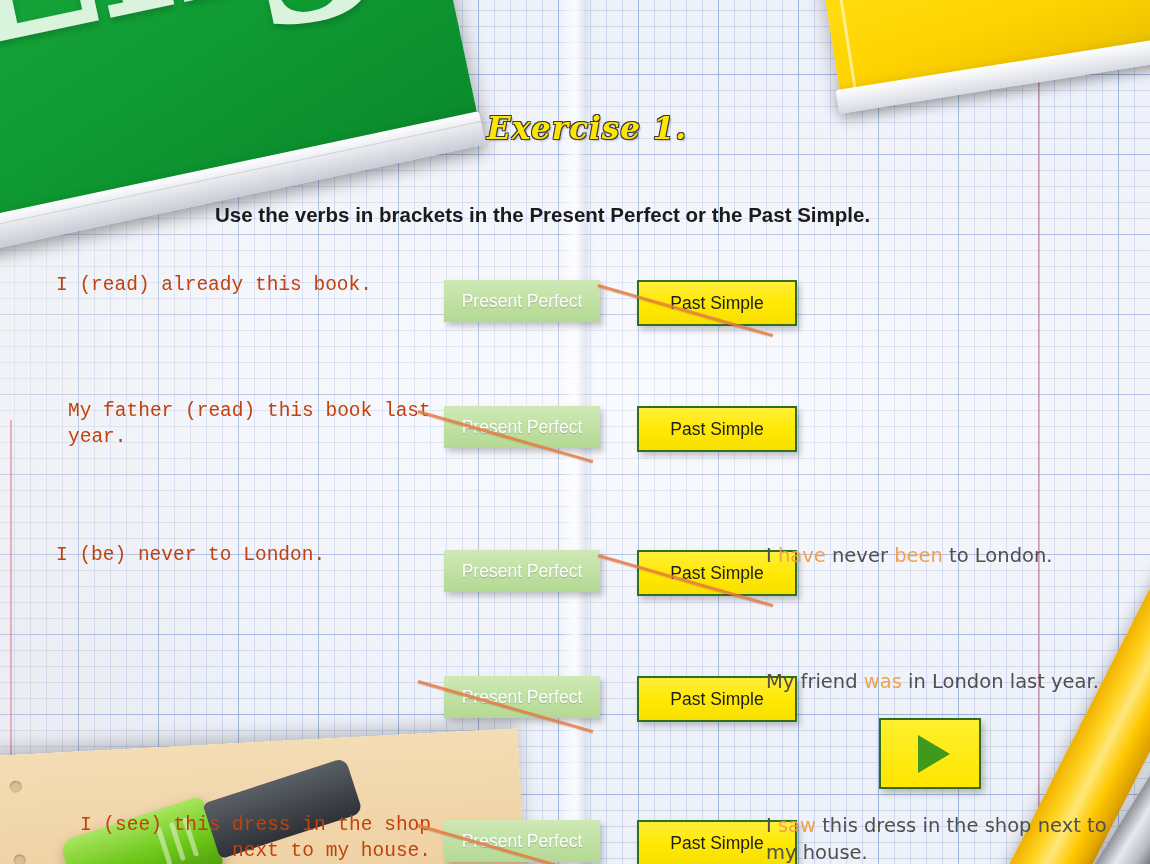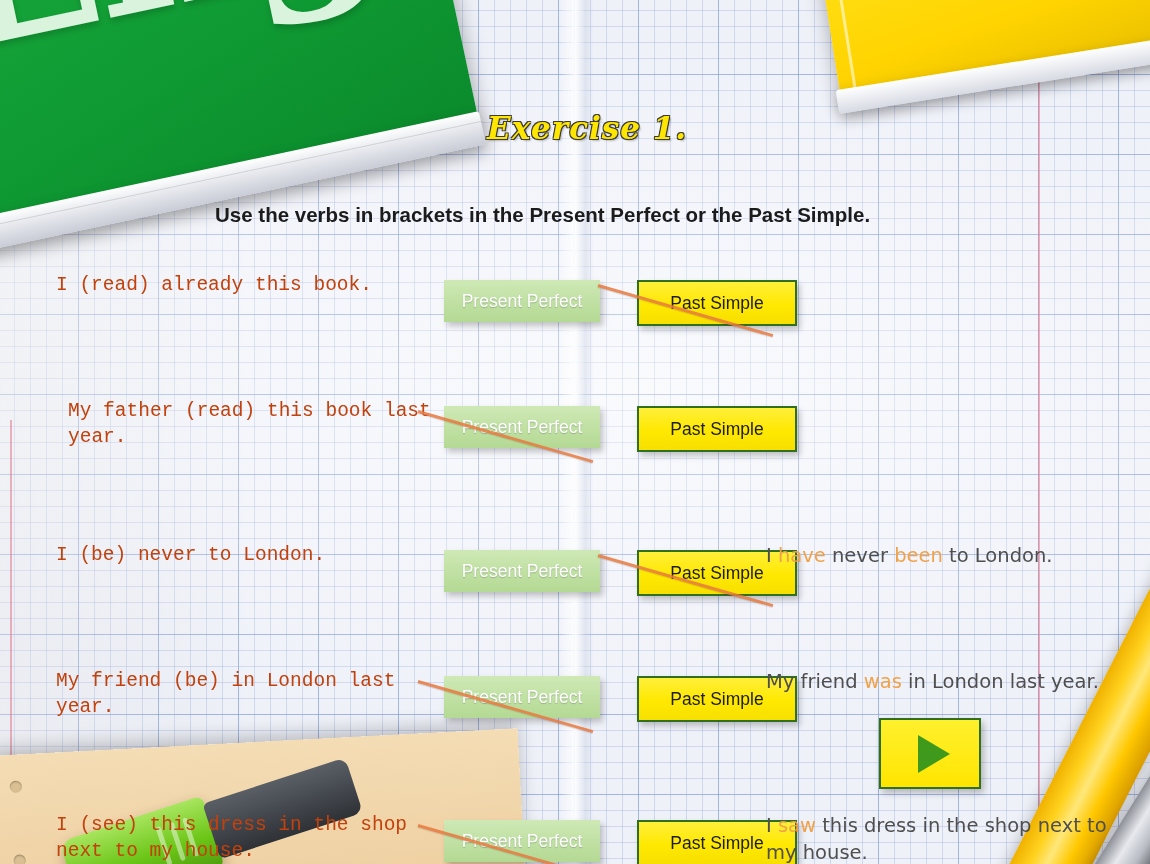--- a/index.html
+++ b/index.html
@@ -289,31 +289,30 @@
         <div class="q" style="top: 144px;">I (be) never to London.</div>
         <div class="btn pp" style="top: 152px;">
           <span class="lead">Pres</span>
           <span>ent Perfect</span>
         </div>
         <div class="btn ps" style="top: 152px;">Past Simple</div>
         <div class="strike" style="left: 598px; top: 156px;"></div>
         <div class="ans" style="top: 144px;"><span>I </span><span class="hl">have</span><span> never </span><span class="hl">been</span><span> to London.</span></div>
       </div>
       <div class="row">
-        <div class="q" style="top: 207px;">My friend (be) in London last year.</div>
         <div class="btn pp" style="top: 215px;">
           <span class="lead">Pres</span>
           <span>ent Perfect</span>
         </div>
         <div class="btn ps" style="top: 215px;">Past Simple</div>
         <div class="strike" style="left: 418px; top: 219px;"></div>
         <div class="ans" style="top: 207px;"><span>My friend </span><span class="hl">was</span><span> in London last year.</span></div>
       </div>
       <div class="row">
-        <div class="q" style="top: 288px;">I (see) this dress in the shop next to my house.</div>
+        <div class="q" style="top: 288px; text-align: right;">I (see) this dress in the shop next to my house.</div>
         <div class="btn pp" style="top: 296px;">
           <span class="lead">Pres</span>
           <span>ent Perfect</span>
         </div>
         <div class="btn ps" style="top: 296px;">Past Simple</div>
         <div class="strike" style="left: 418px; top: 300px;"></div>
         <div class="ans" style="top: 288px;"><span>I </span><span class="hl">saw</span><span> this dress in the shop next to my house.</span></div>
       </div>
     </div>
 

